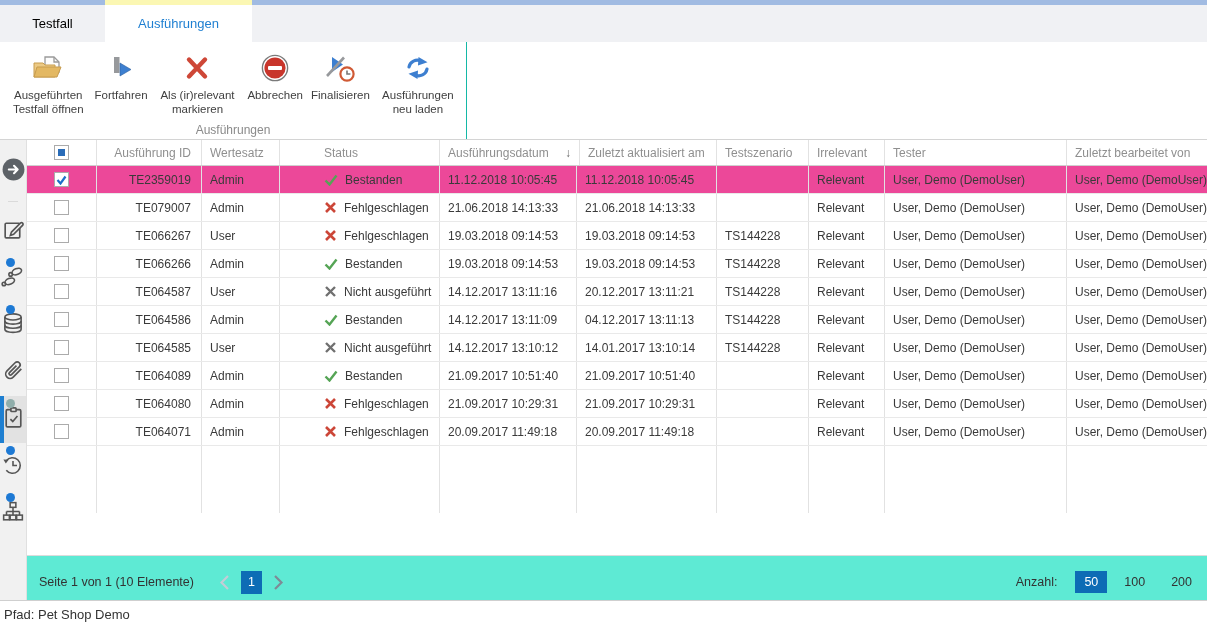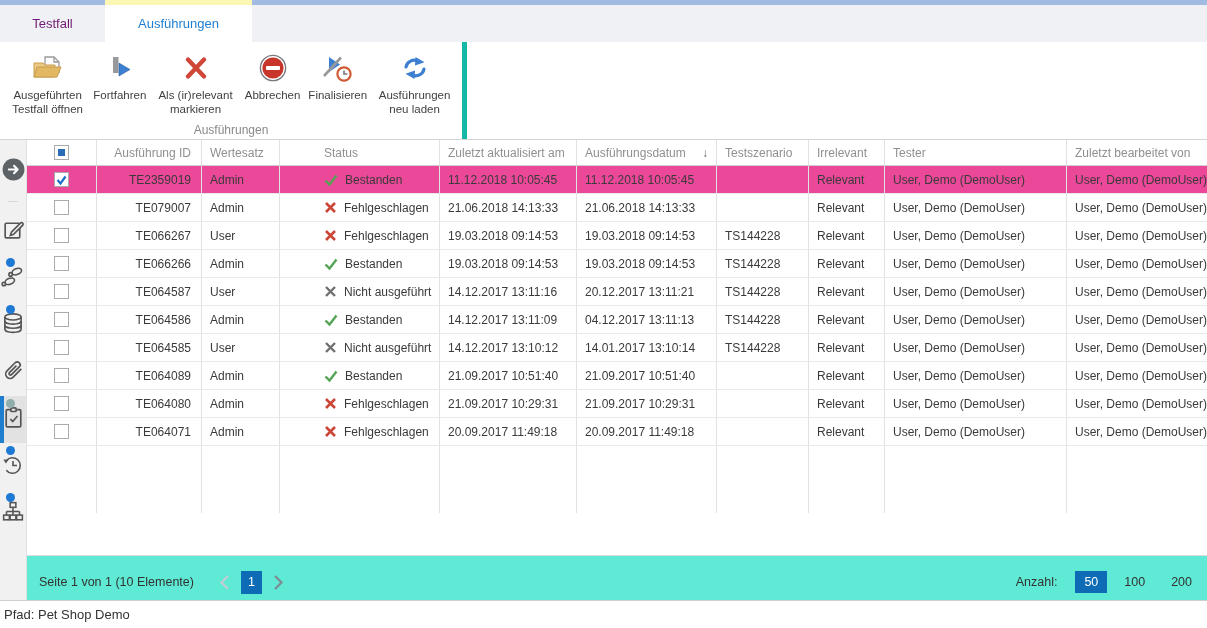--- a/index.html
+++ b/index.html
@@ -3,27 +3,27 @@
 <meta charset="utf-8">
 <style>
   * { box-sizing: border-box; margin: 0; padding: 0; }
   html,body { width:1207px; height:628px; overflow:hidden;
     font-family:"Liberation Sans","DejaVu Sans",sans-serif; background:#fff; }
 
   
   .top-strip { position:relative; height:5px; background:#a1bbe2; }
   .top-strip .active-marker { position:absolute; left:105px; width:147px; top:0; bottom:0; background:#fbf7b3; }
   .tabbar { display:flex; height:37px; background:#f0f1f4; }
-  .tab { display:flex; align-items:center; justify-content:center; font-size:13px; color:#701a75; cursor:default; }
+  .tab { display:flex; align-items:center; justify-content:center; font-size:13px; color:#000000; cursor:default; }
   .tab.t0 { width:105px; }
   .tab.t1 { width:147px; background:#fff; color:#1e7fd1; }
 
   
   .ribbon { height:98px; background:#fff; border-bottom:1px solid #d4d4d4; display:flex; }
-  .ribbon-group { position:relative; width:467px; border-right:5px solid #14b8a6; padding:6px 4px 16px 6px; }
+  .ribbon-group { position:relative; width:467px; border-right:1px solid #14b8a6; padding:6px 4px 16px 6px; }
   .ribbon-buttons { display:flex; align-items:flex-start; }
   .rbtn { display:flex; flex-direction:column; align-items:center; padding:2px 4px; }
   .rbtn .ricon { height:36px; display:flex; align-items:center; justify-content:center; }
   .rbtn .rlabel { font-size:11.5px; color:#3f3f3f; text-align:center; line-height:14px; margin-top:2px; }
   .rbtn.w84 .rlabel { max-width:84px; }
   .rbtn.w92 .rlabel { max-width:92px; }
   .rbtn.w88 .rlabel { max-width:88px; }
   .group-label { position:absolute; bottom:2px; left:0; right:0; text-align:center; font-size:12px; color:#8a8a8a; }
 
   
@@ -245,25 +245,25 @@
     <div class="table">
       <div class="thead">
         <div class="cell col-sel">
           <span class="cb">
               <span class="cb-inner"></span>
             </span>
         </div>
         <div class="cell col-id">Ausführung ID</div>
         <div class="cell col-ws">Wertesatz</div>
         <div class="cell col-status">Status</div>
-        <div class="cell col-upd">Zuletzt aktualisiert am</div>
         <div class="cell col-exec">
           <span>Ausführungsdatum</span>
           <span class="sort-arrow">↓</span>
         </div>
+        <div class="cell col-upd">Zuletzt aktualisiert am</div>
         <div class="cell col-ts">Testszenario</div>
         <div class="cell col-irr">Irrelevant</div>
         <div class="cell col-tester">Tester</div>
         <div class="cell col-edit">Zuletzt bearbeitet von</div>
       </div>
 
       <div id="table-body">
           <div class="trow selected">
     <div class="cell col-sel">
       <span class="cb">

